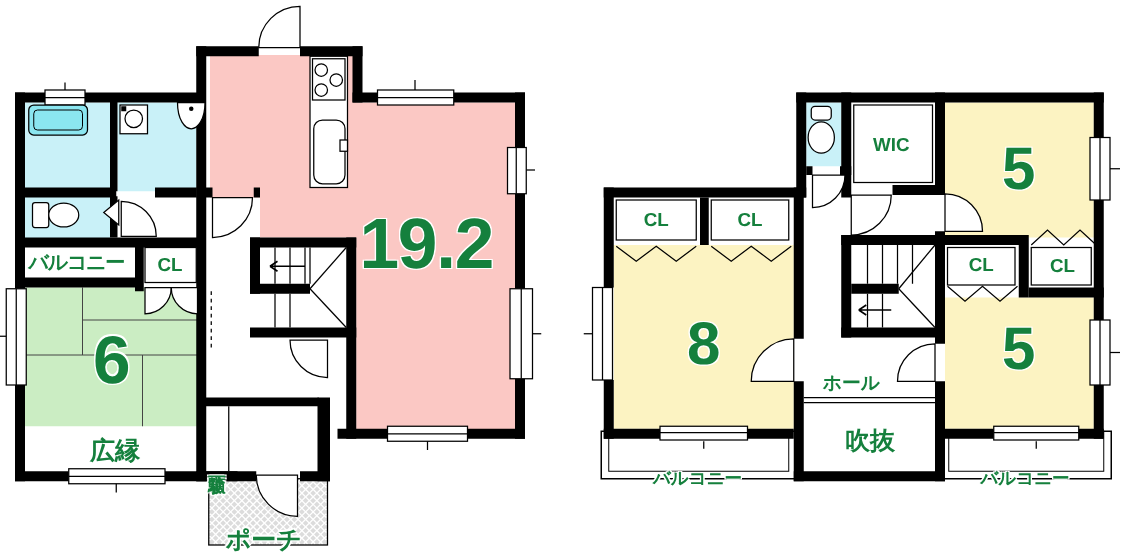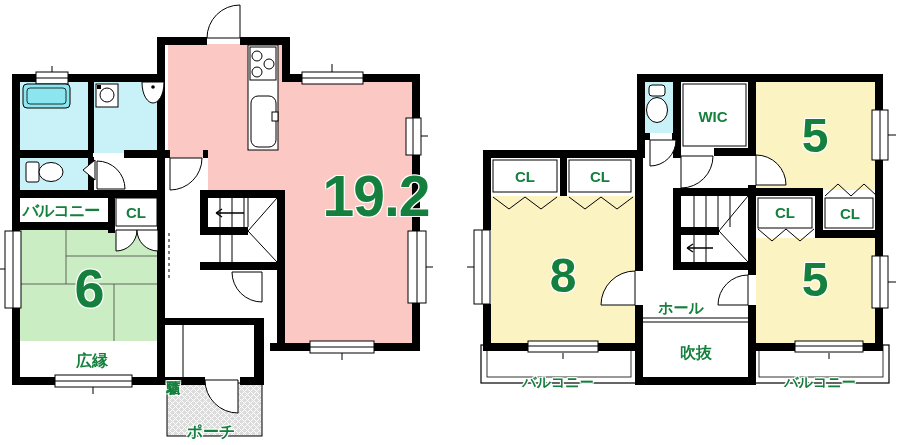--- a/index.html
+++ b/index.html
@@ -5,21 +5,21 @@
   html,body{margin:0;padding:0;background:#fff;}
   #plan{position:relative;width:900px;height:445px;background:#fff;overflow:hidden;
         font-family:"Liberation Sans","DejaVu Sans",sans-serif;}
   #plan svg{position:absolute;left:0;top:0;}
   .lbl{position:absolute;transform:translate(-50%,-50%);font-weight:bold;color:#15803d;
        white-space:nowrap;line-height:1;
        text-shadow:-1px -1px 0 #fff,1px -1px 0 #fff,-1px 1px 0 #fff,1px 1px 0 #fff;}
   .num-xl{font-size:57px;letter-spacing:-1px;}
   .num-lg{font-size:48px;}
   .jp{font-size:15px;}
-  .jp16{font-size:16px;}
+  .jp16{font-size:20px;}
   .jp14{font-size:14px;margin-top:20px;}
   .vert{writing-mode:vertical-rl;text-orientation:upright;transform:translate(-50%,-50%);}
 </style>
 </head>
 <body>
 
 <div id="plan">
 <svg width="900" height="445" viewBox="0 0 900 445">
 
   <rect x="0" y="0" width="900" height="445" fill="#ffffff"></rect>
@@ -294,21 +294,21 @@
       <rect x="251" y="96" width="25" height="51" rx="7"></rect>
       <rect x="272" y="112" width="6" height="9"></rect>
     </g>
     <g fill="#fff">
       <rect x="649" y="85" width="16" height="11" rx="3"></rect>
       <ellipse cx="657" cy="110" rx="10.5" ry="12.5"></ellipse>
     </g>
   </g>
 </svg>
 
-<div class="lbl num-xl" style="left:341px;top:196px;margin-left:35px;">19.2</div>
+<div class="lbl num-xl" style="left:341px;top:196px;">19.2</div>
 <div class="lbl num-xl" style="left:89px;top:288px;font-size:54px;">6</div>
 <div class="lbl" style="left:61px;top:211px;font-size:16px;letter-spacing:-1px;">バルコニー</div>
 <div class="lbl jp" style="left:136px;top:212px;">CL</div>
 <div class="lbl jp16" style="left:92px;top:361px;">広縁</div>
 <div class="lbl jp14 vert" style="left:174px;top:350px;">下駄箱</div>
 <div class="lbl jp16" style="left:211px;top:420px;margin-top:12px;">ポーチ</div>
 
 <div class="lbl jp" style="left:713px;top:116px;">WIC</div>
 <div class="lbl jp" style="left:525px;top:176px;">CL</div>
 <div class="lbl jp" style="left:600px;top:176px;">CL</div>

